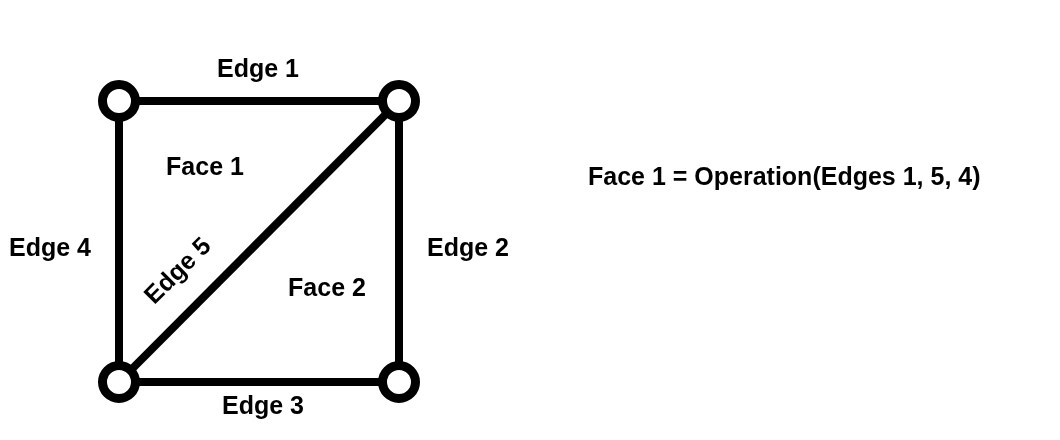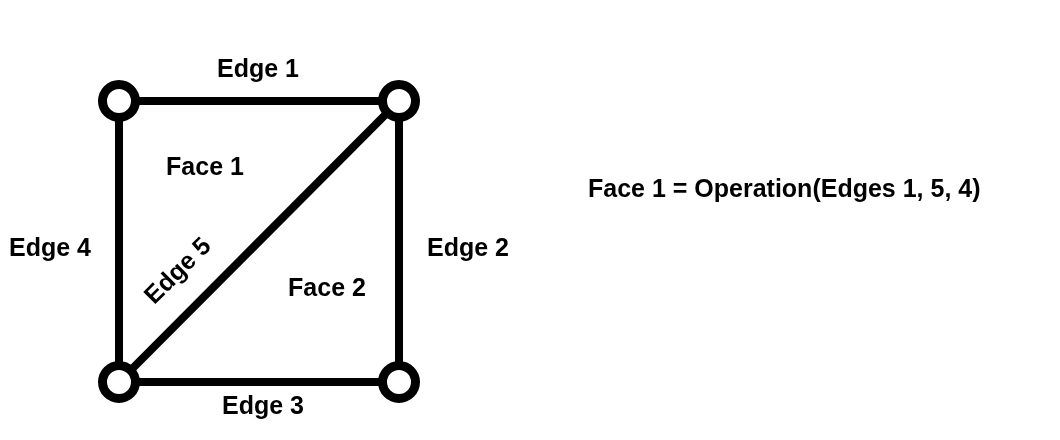--- a/index.html
+++ b/index.html
@@ -21,21 +21,21 @@
   }
   .diagram-svg text {
     font-family: "Liberation Sans", sans-serif;
     font-weight: 700;
     font-size: 25px;
     fill: #000000;
   }
   .annotations {
     position: absolute;
     left: 588px;
-    top: 174px;
+    top: 162px;
     display: flex;
     flex-direction: row;
     gap: 26px;
   }
   .annotation-line {
     font-weight: 700;
     font-size: 25px;
     color: #000000;
     white-space: nowrap;
     line-height: 28px;

